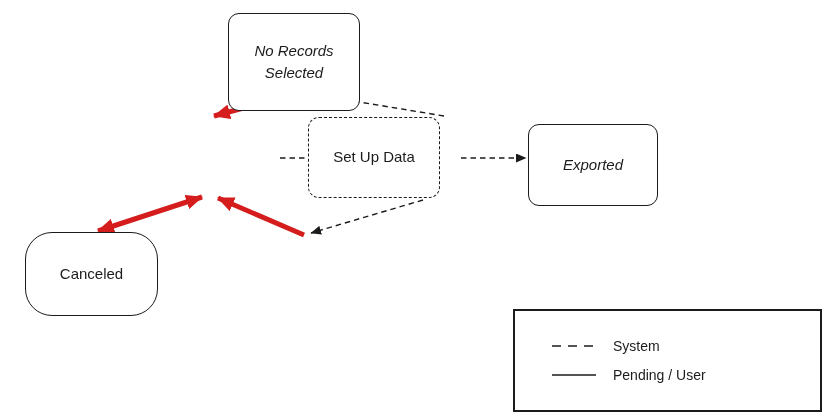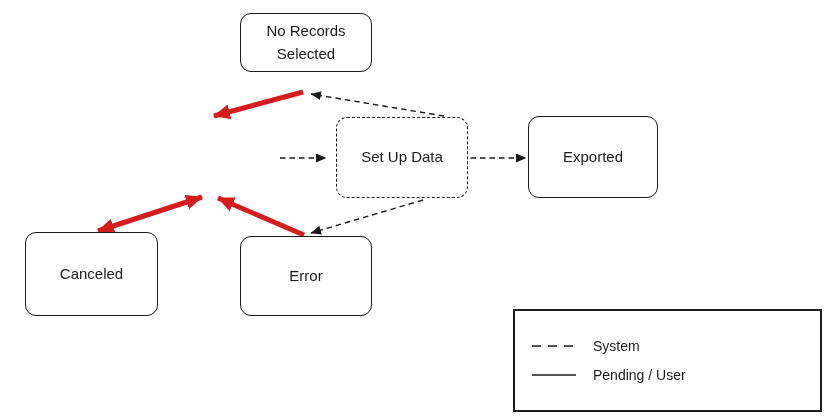--- a/index.html
+++ b/index.html
@@ -26,39 +26,39 @@
     display: flex;
     align-items: center;
     justify-content: center;
     text-align: center;
     font-size: 15px;
     line-height: 1.5;
     color: #1b1b1b;
   }
   .node .lbl { display: block; padding: 0 14px; }
   .node.dashed { border-style: dashed; }
-  #n-norecords { left: 240px; top: 13px;  width: 132px; height: 59px; }
+  #n-norecords { left: 228px; top: 13px;  width: 132px; height: 98px; font-style: italic; }
   #n-pending   { left: 143px; top: 116px; width: 135px; height: 81px; }
-  #n-setup     { left: 336px; top: 117px; width: 132px; height: 81px; text-align: center; }
-  #n-exported  { left: 528px; top: 116px; width: 130px; height: 82px; }
-  #n-canceled  { left: 25px;  top: 232px; width: 133px; height: 84px; }
+  #n-setup     { left: 308px; top: 117px; width: 132px; height: 81px; text-align: center; }
+  #n-exported  { left: 528px; top: 124px; width: 130px; height: 82px; font-style: italic; }
+  #n-canceled  { left: 25px;  top: 232px; width: 133px; height: 84px; border-radius: 27px; }
   #n-error     { left: 240px; top: 236px; width: 132px; height: 80px; }
 
   .legend {
     position: absolute;
     left: 513px; top: 309px;
     width: 309px; height: 103px;
     border: 2px solid #1b1b1b;
     box-sizing: border-box;
     background: #ffffff;
     display: flex;
     flex-direction: column;
     justify-content: center;
     gap: 10px;
-    padding-left: 16px;
+    padding-left: 36px;
   }
   .legend-row {
     display: flex;
     align-items: center;
     gap: 16px;
     height: 19px;
   }
   .swatch { width: 46px; flex: none; display: flex; align-items: center; }
   .swatch-red {
     width: 46px; height: 5.5px;
@@ -96,23 +96,20 @@
   </div>
   <div class="node dashed" id="n-setup">
     <span class="lbl">Set Up Data</span>
   </div>
   <div class="node" id="n-exported">
     <span class="lbl">Exported</span>
   </div>
   <div class="node" id="n-canceled">
     <span class="lbl">Canceled</span>
   </div>
-  <div class="node" id="n-error">
-    <span class="lbl">Error</span>
-  </div>
 
   <div class="legend">
     <div class="legend-row">
       <span class="swatch">
         <svg width="46" height="6">
             <line x1="1" y1="3" x2="45" y2="3" stroke="#1b1b1b" stroke-width="1.7" stroke-dasharray="9,7"></line>
           </svg>
       </span>
       <span class="legend-label">System</span>
     </div>

